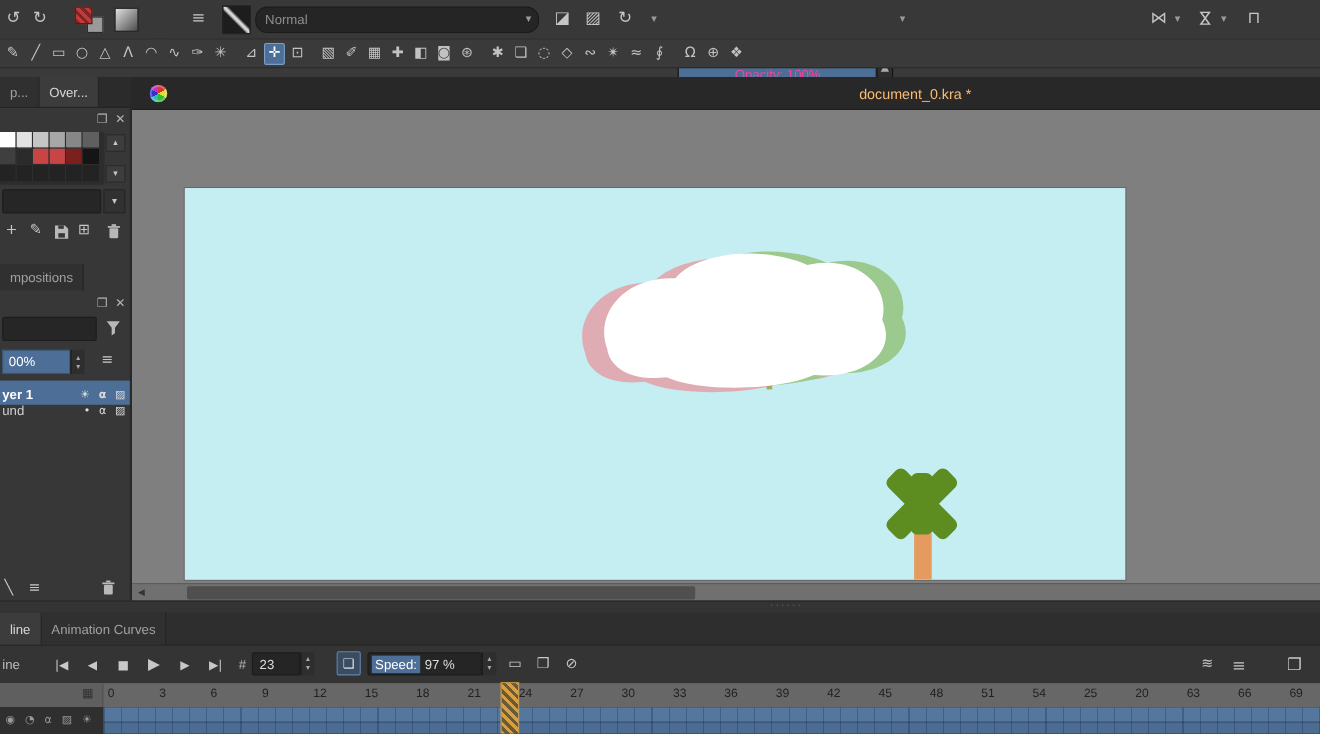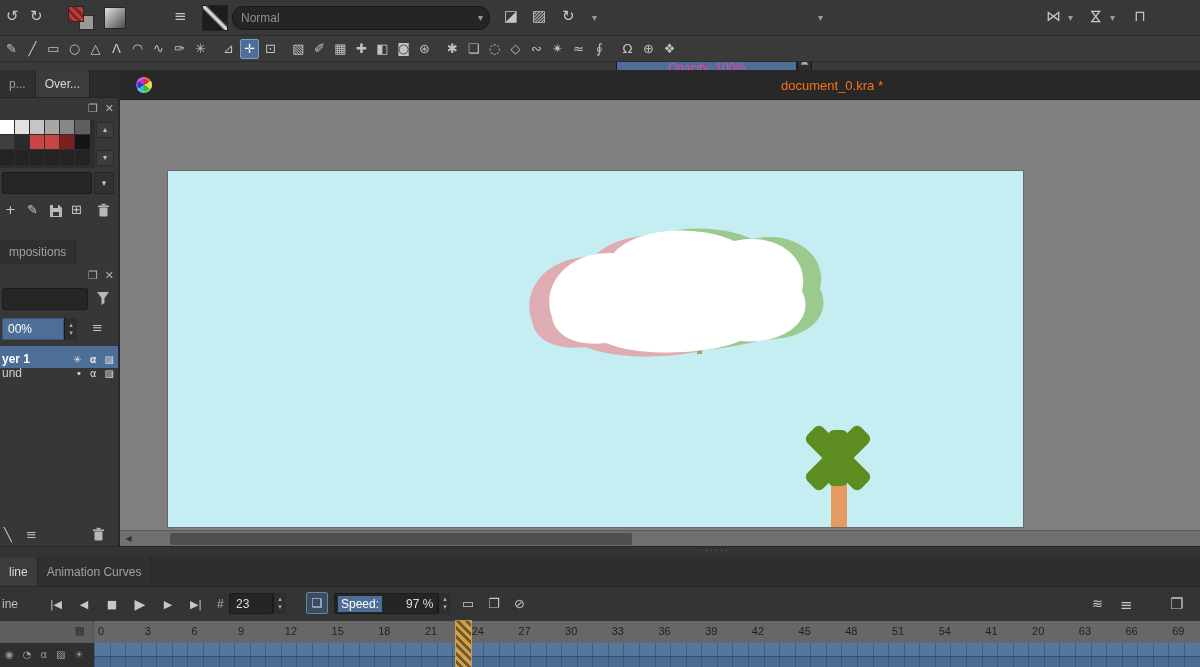--- a/index.html
+++ b/index.html
@@ -62,21 +62,21 @@
   .lrow .badges{margin-left:auto;display:flex;gap:8px;}
   .badge{font-family:"DejaVu Sans",sans-serif;font-size:10px;color:#dedede;}
   svg.mic{display:block;}
 
   
   #carea{position:absolute;left:120px;top:70px;width:1080px;height:476px;}
   #doctab{position:absolute;left:0;top:0;width:1080px;height:30px;background:#282828;border-bottom:1px solid #1e1e1e;}
   #krita-logo{position:absolute;left:16px;top:7px;width:16px;height:16px;border-radius:50%;
      background:conic-gradient(#d33 0 60deg,#dd3 60deg 120deg,#3b3 120deg 180deg,#3bb 180deg 240deg,#33c 240deg 300deg,#b3c 300deg 360deg);
      box-shadow:inset 0 0 0 2px rgba(255,255,255,.25);}
-  #doc-title{position:absolute;left:712px;top:0;height:30px;transform:translateX(-50%);display:flex;align-items:center;color:#f97316;font-size:13px;white-space:nowrap;}
+  #doc-title{position:absolute;left:712px;top:0;height:30px;transform:translateX(-50%);display:flex;align-items:center;color:#fdba74;font-size:13px;white-space:nowrap;}
   #viewport{position:absolute;left:0;top:30px;width:1080px;height:430px;background:#7f7f7f;overflow:hidden;}
   #paper{position:absolute;left:48px;top:71px;width:855px;height:356px;background:#c5eef2;overflow:hidden;box-shadow:0 0 0 1px rgba(0,0,0,.18);}
   #hscroll{position:absolute;left:0;top:460px;width:1080px;height:16px;background:#707070;border-top:1px solid #5c5c5c;}
   #hthumb{position:absolute;left:50px;top:2px;width:462px;height:12px;background:#4f4f4f;border-radius:2px;}
   #hleft{position:absolute;left:2px;top:2px;width:13px;height:12px;display:flex;align-items:center;justify-content:center;font-size:8px;color:#333;}
 
   
   #tdock{position:absolute;left:0;top:546px;width:1200px;height:121px;background:#343434;border-top:1px solid #272727;}
   #ttabs{position:absolute;left:0;top:10px;width:1200px;height:30px;display:flex;background:#2e2e2e;border-bottom:1px solid #262626;}
   #tctrl{position:absolute;left:0;top:40px;width:1200px;height:34px;}
@@ -357,21 +357,21 @@
       </div>
       <div class="spincol" style="left:273px;top:6px;width:13px;height:21px;position:absolute;">
         <span class="ic">▴</span>
         <span class="ic">▾</span>
       </div>
 
       <div id="onion-btn">
         <span>❏</span>
       </div>
 
-      <div class="tbox" style="left:334px;top:6px;width:104px;padding-left:3px;gap:20px;">
+      <div class="tbox" style="left:334px;top:6px;width:104px;padding-left:3px;">
         <span class="hl">Speed:</span>
         <span style="margin-left:4px;">97 %</span>
       </div>
       <div class="spincol" style="left:438px;top:6px;width:13px;height:21px;position:absolute;">
         <span class="ic">▴</span>
         <span class="ic">▾</span>
       </div>
 
       <span class="modeic abs" style="left:462px;top:9px;">▭</span>
       <span class="modeic abs" style="left:488px;top:9px;">❐</span>
@@ -399,21 +399,21 @@
           <span class="rnum">27</span>
           <span class="rnum">30</span>
           <span class="rnum">33</span>
           <span class="rnum">36</span>
           <span class="rnum">39</span>
           <span class="rnum">42</span>
           <span class="rnum">45</span>
           <span class="rnum">48</span>
           <span class="rnum">51</span>
           <span class="rnum">54</span>
-          <span class="rnum">41</span>
+          <span class="rnum">25</span>
           <span class="rnum">20</span>
           <span class="rnum">63</span>
           <span class="rnum">66</span>
           <span class="rnum">69</span>
         </div>
     </div>
 
     <div id="trows">
       <div id="frame-gutter">
           <span class="gico">◉</span>

